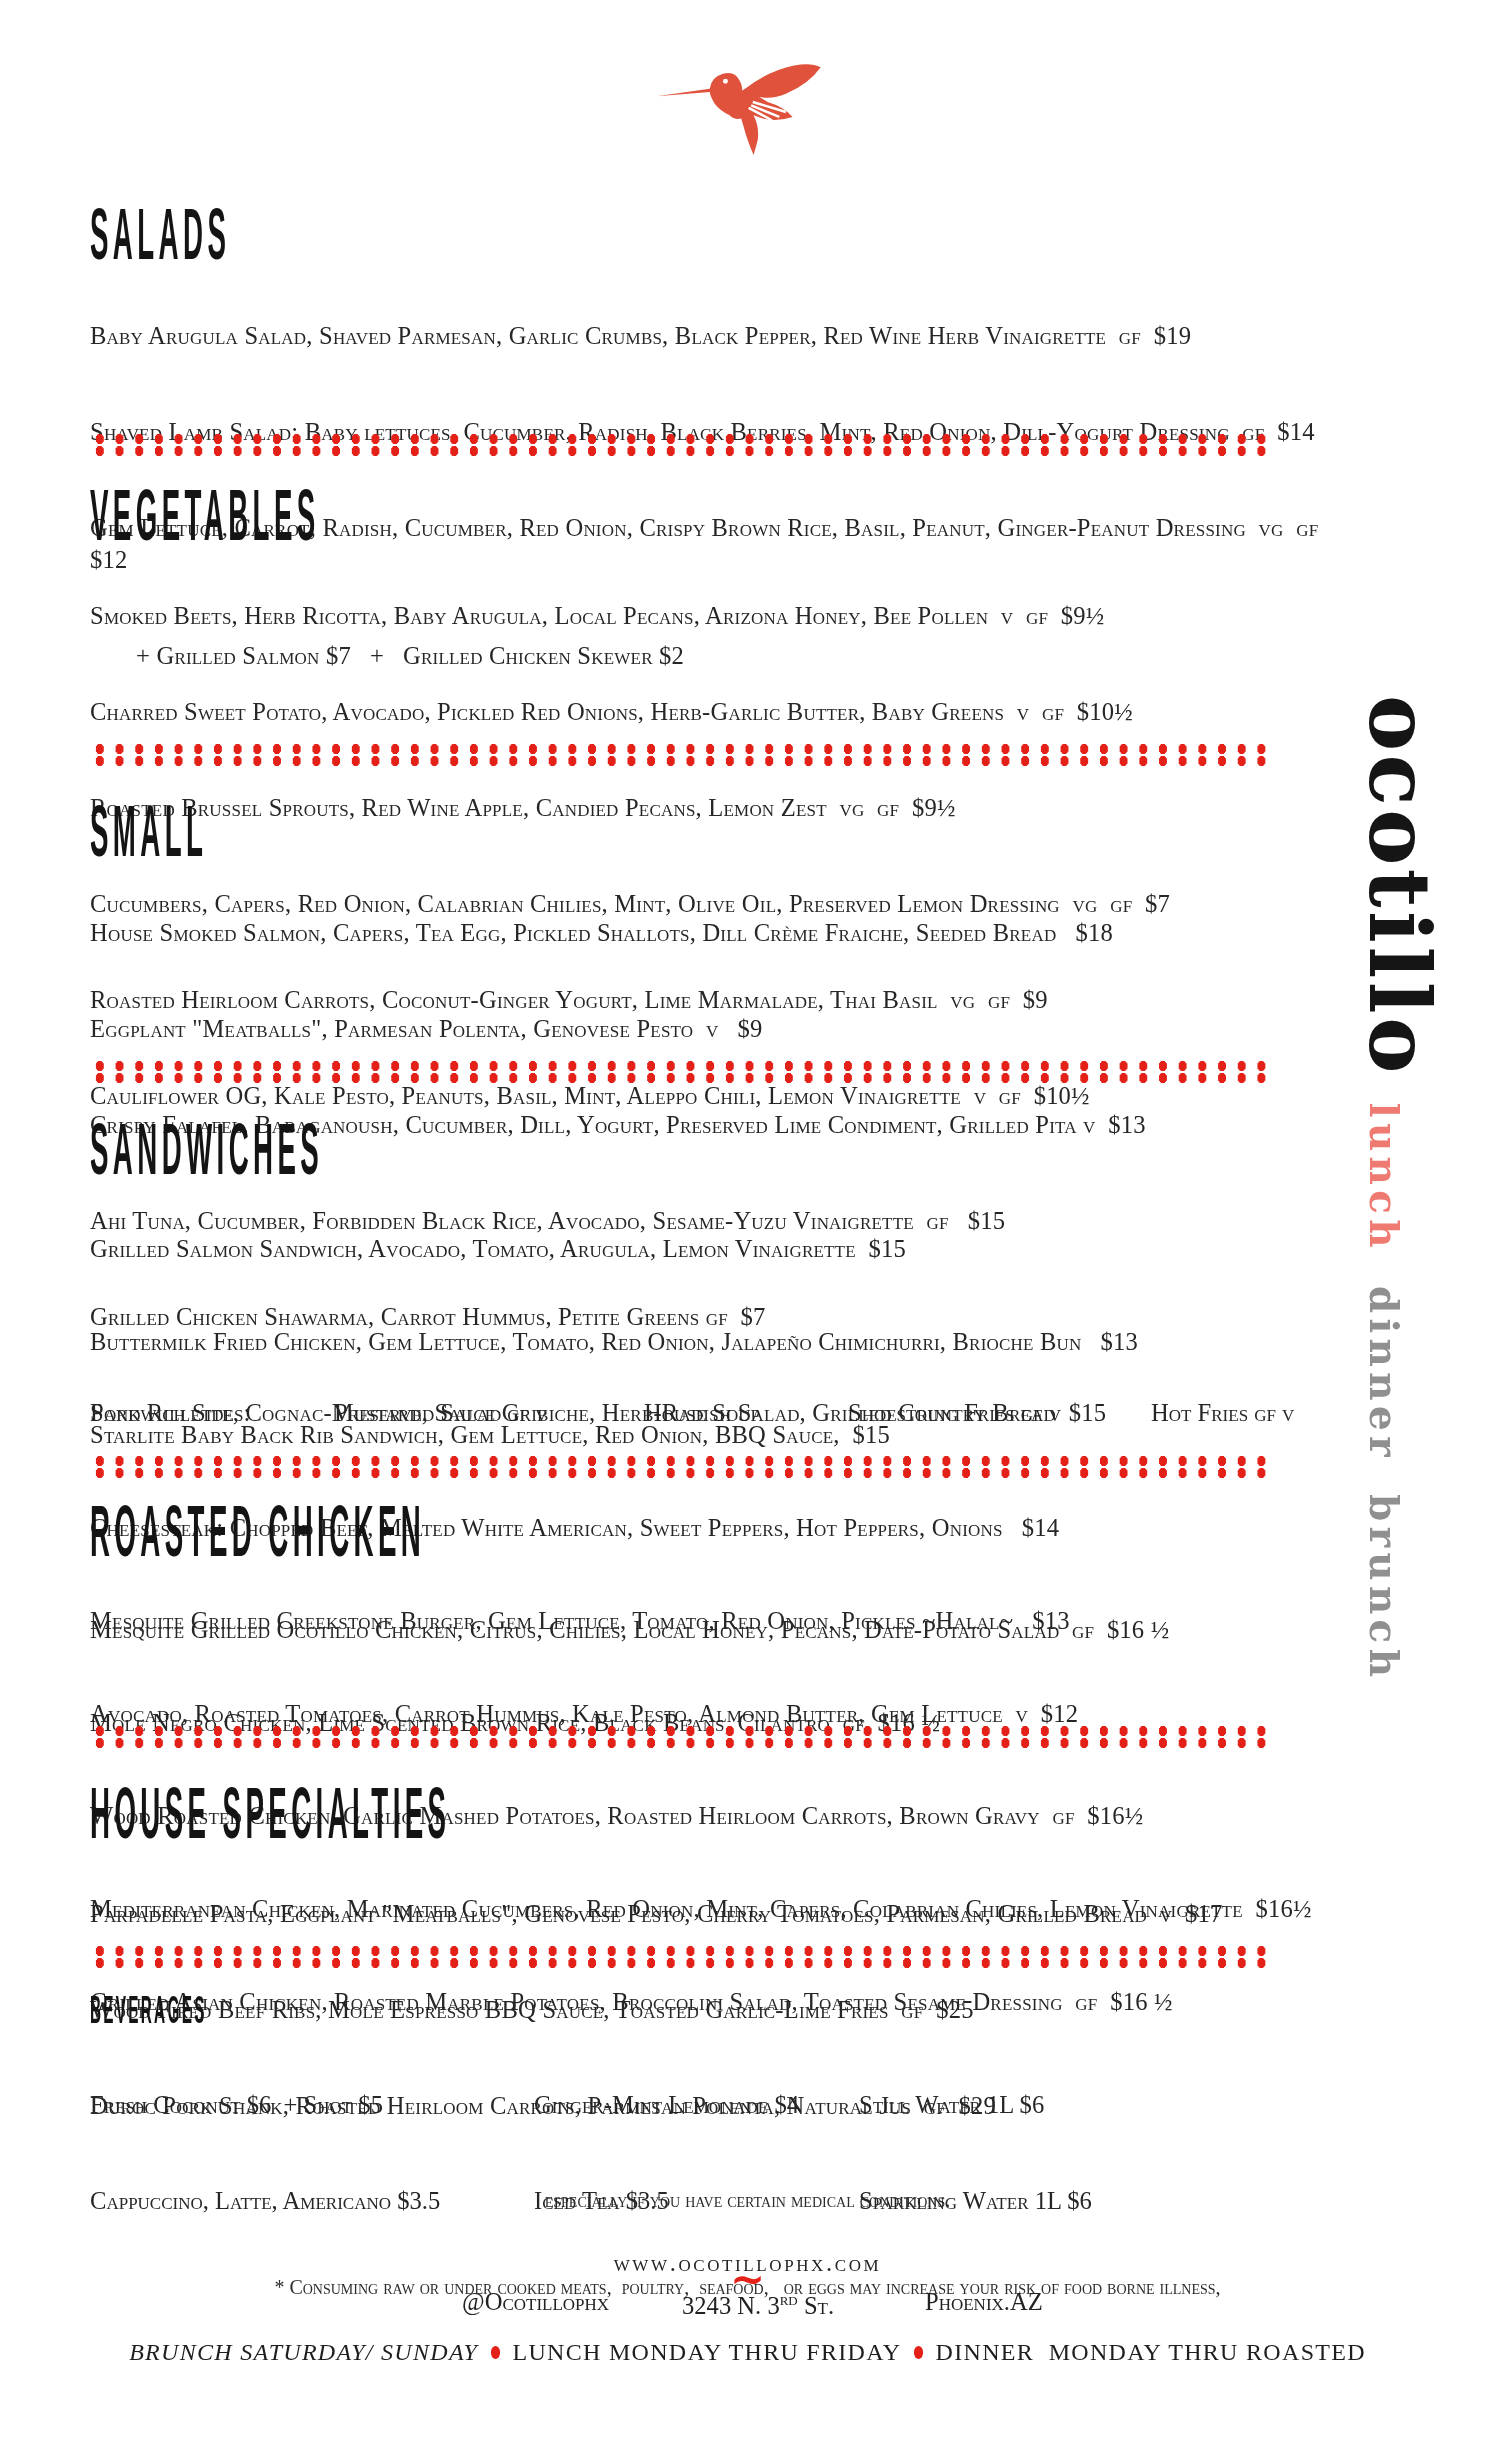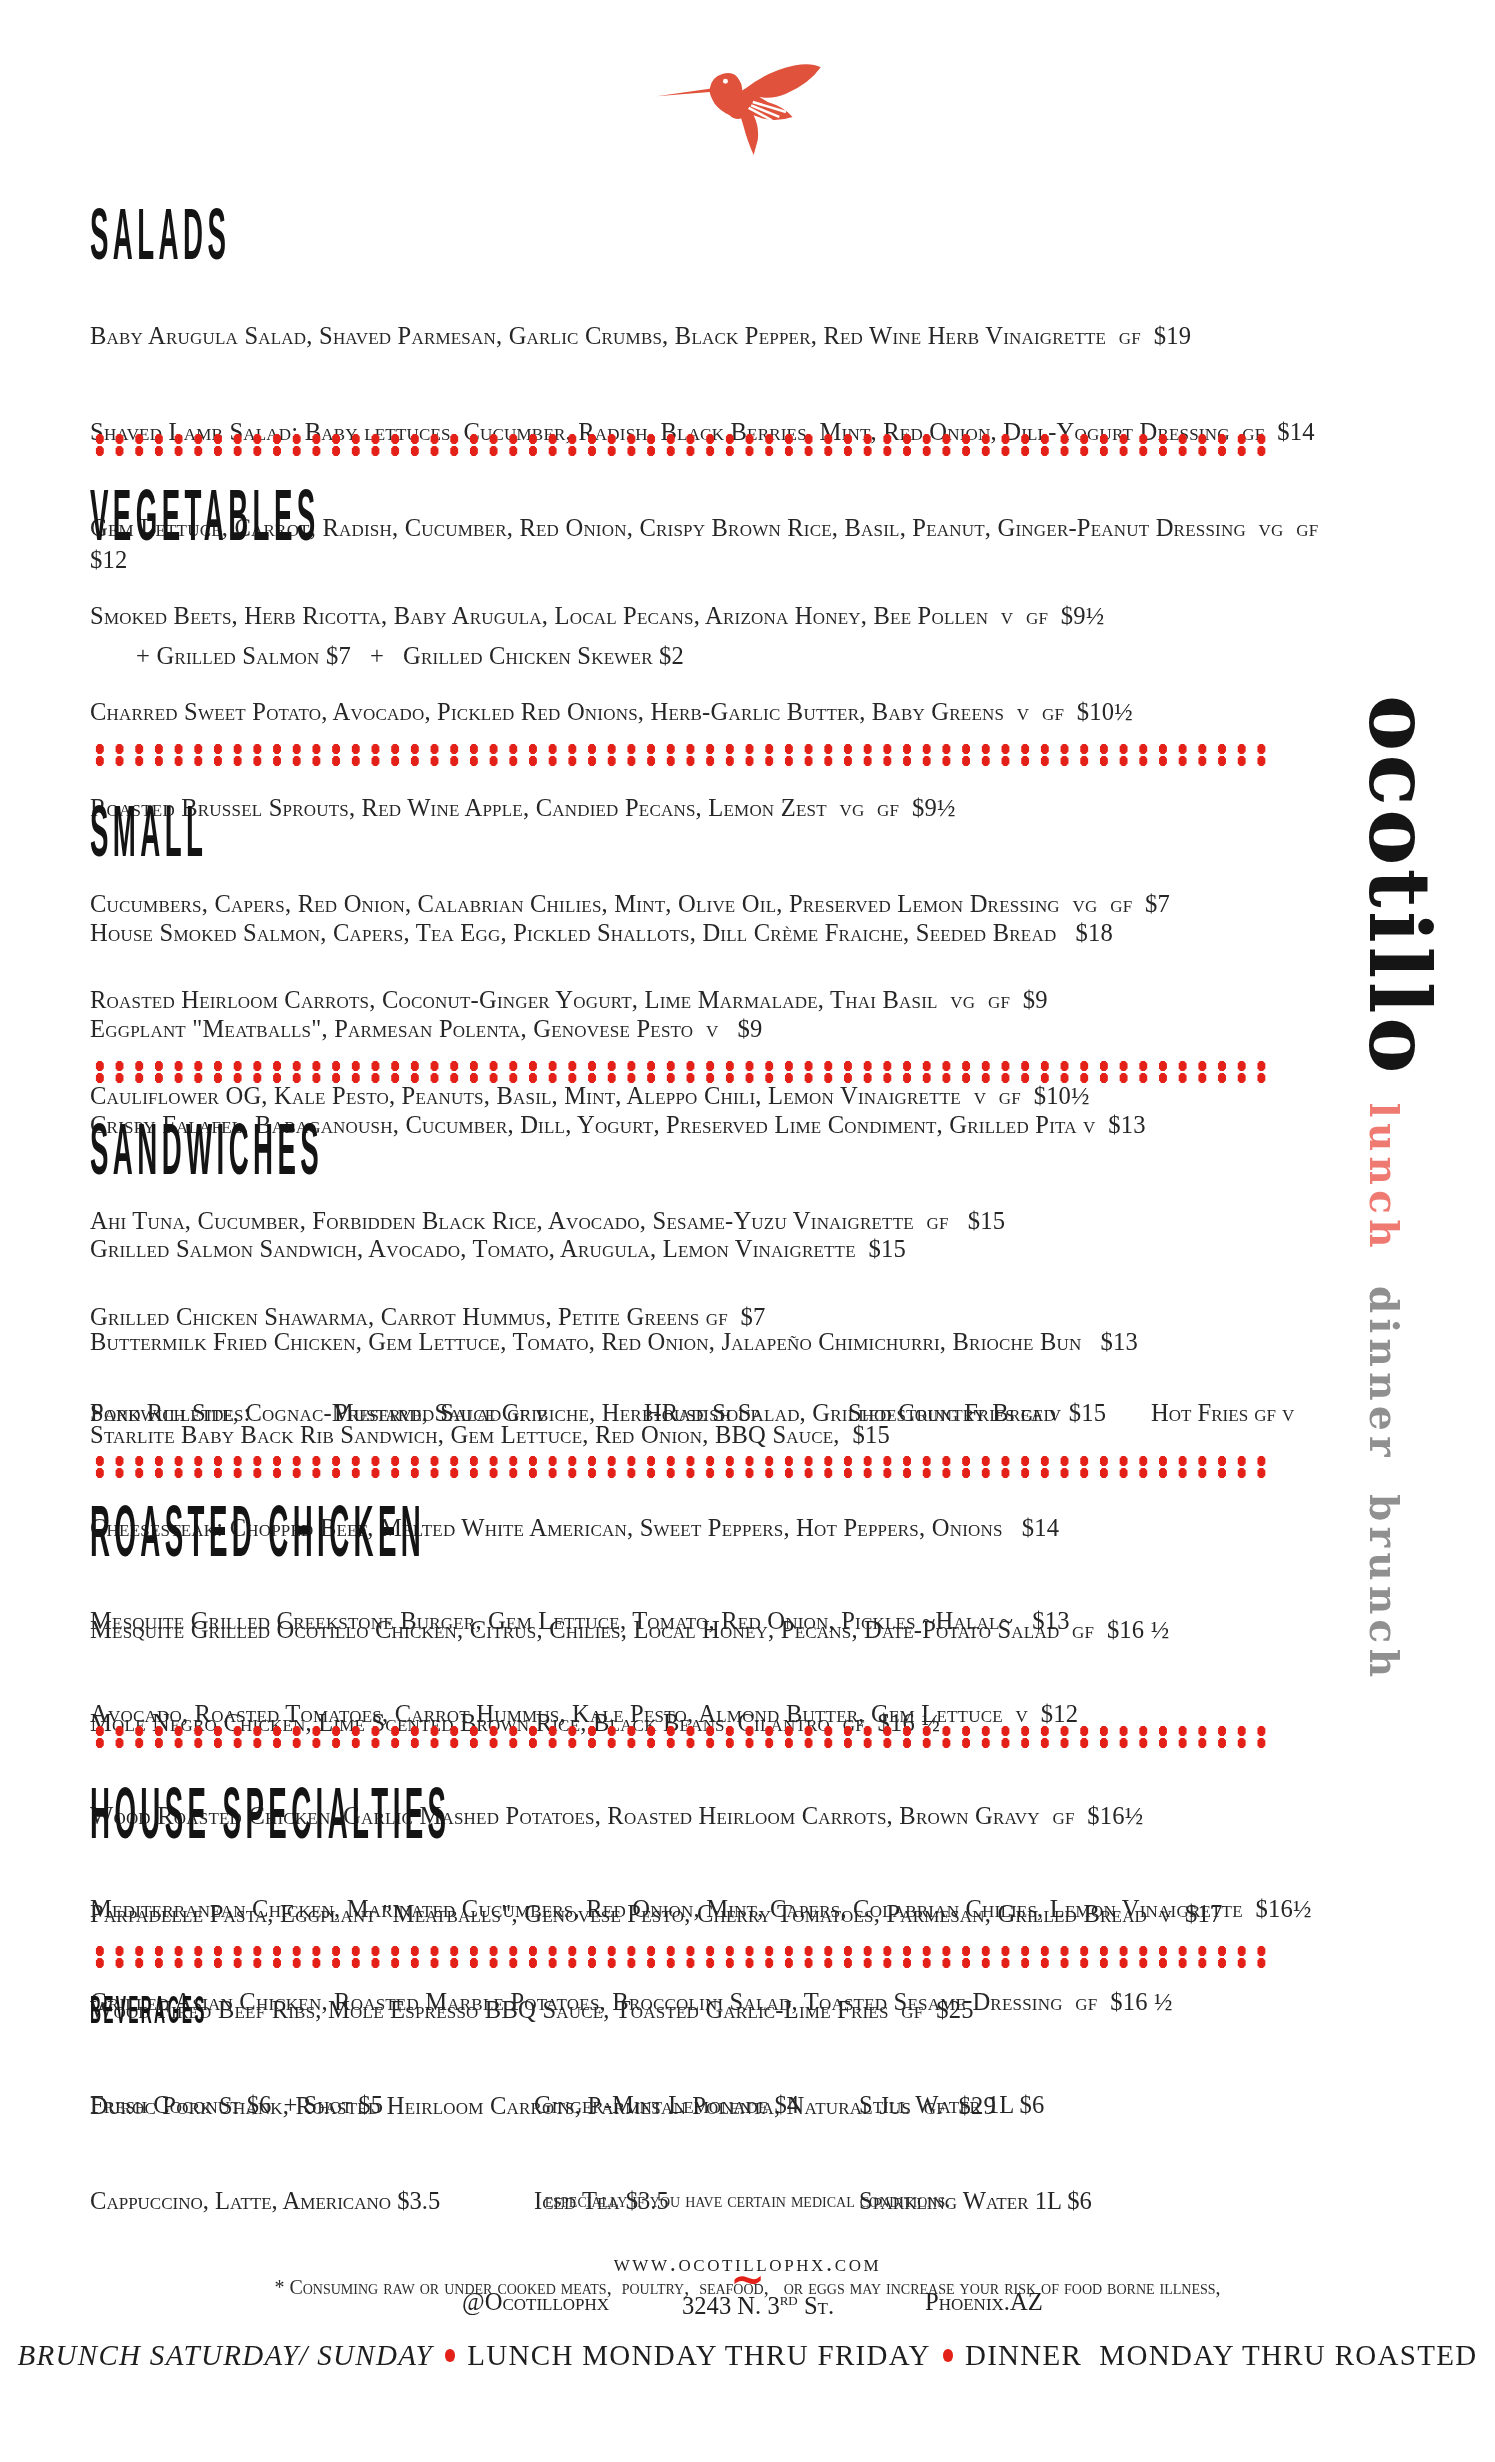--- a/index.html
+++ b/index.html
@@ -31,21 +31,21 @@
   .www{position:absolute;left:0;width:1495px;text-align:center;font-variant:small-caps;
       font-size:24.6px;letter-spacing:2.6px;color:#222;}
   .tilde{position:absolute;left:0;width:1495px;text-align:center;
       font-family:"DejaVu Serif",serif;font-weight:700;font-size:42px;line-height:35px;
       color:#e32118;}
   .social{position:absolute;left:0;top:0;width:1495px;height:35px;font-variant:small-caps;
       font-size:24.6px;color:#222;}
   .social > span{position:absolute;white-space:pre;}
   .social sup{font-size:19px;}
   .hours{position:absolute;left:0;width:1495px;display:flex;justify-content:center;
-      align-items:center;gap:12.3px;font-size:29px;letter-spacing:1.3px;color:#1e1e1e;}
+      align-items:center;gap:12.3px;font-size:24px;letter-spacing:1.3px;color:#1e1e1e;}
   .hours span{white-space:pre;}
   .hours .it{font-style:italic;}
   .hours .dot{width:9.7px;height:12.3px;border-radius:50%;background:#e32118;flex:0 0 auto;}
   .vertical{position:absolute;top:695px;left:1449px;transform:rotate(90deg);
       transform-origin:top left;white-space:nowrap;
       font-family:"DejaVu Serif",serif;font-weight:700;}
   .v-brand{font-size:84px;letter-spacing:3.5px;color:#151515;}
   .v-lunch{font-size:39px;letter-spacing:5.3px;color:#ee7a72;margin-left:26px;}
   .v-dinner{font-size:39px;letter-spacing:5.3px;color:#909090;margin-left:33px;}
   .v-brunch{font-size:39px;letter-spacing:5.3px;color:#909090;margin-left:32px;}

